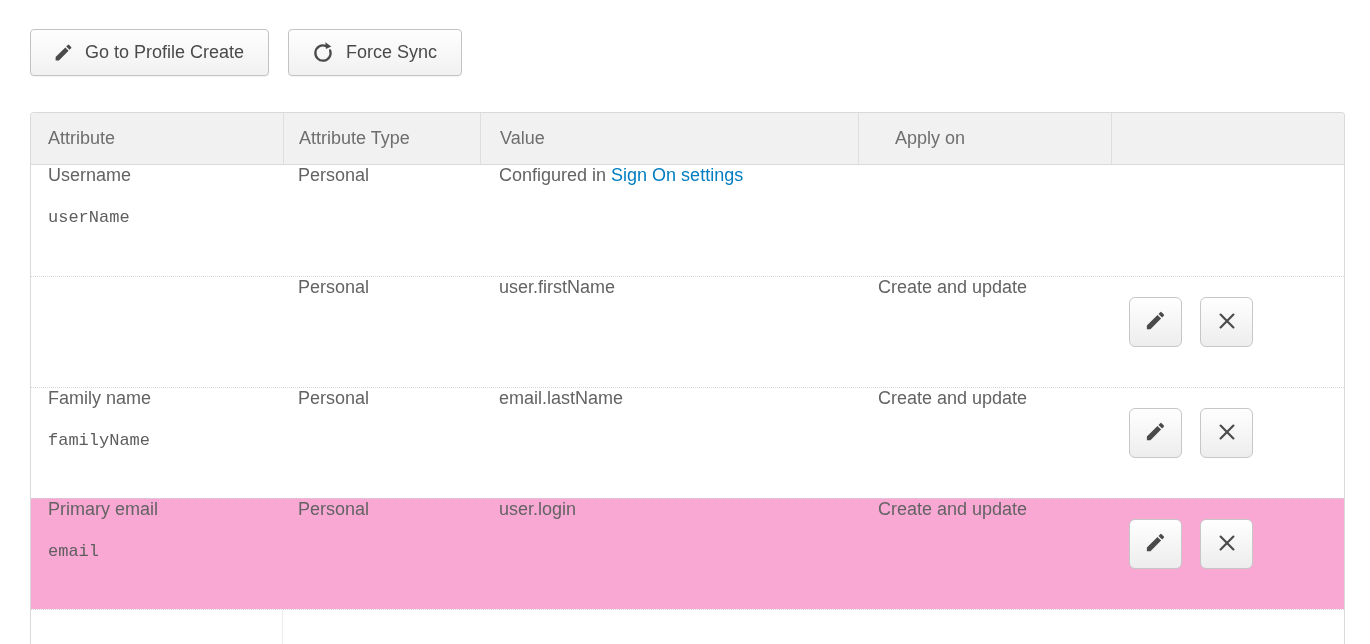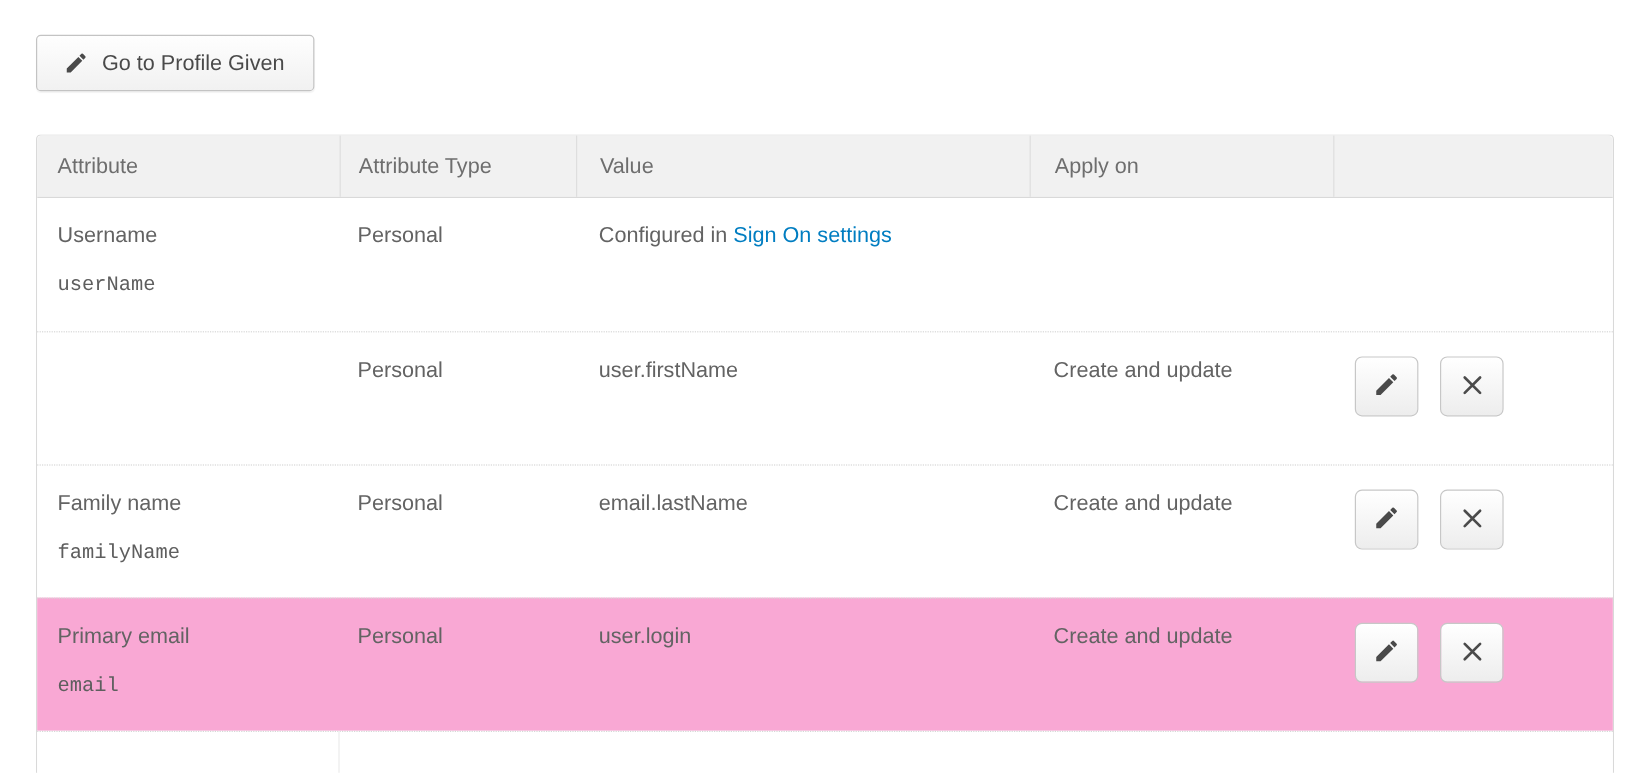--- a/index.html
+++ b/index.html
@@ -50,33 +50,32 @@
   }
   .th {
     display: flex; align-items: center;
     font-size: 18px; color: #6e6e6e;
     border-left: 1px solid #dedede;
   }
   .th:first-child { border-left: none; }
   .th.c1 { padding-left: 17px; }
   .th.c2 { padding-left: 15px; }
   .th.c3 { padding-left: 19px; }
-  .th.c4 { padding-left: 20px; }
+  .th.c4 { padding-left: 36px; }
 
   .tr {
     display: grid;
     grid-template-columns: 252px 197px 378px 253px 1fr;
     min-height: 111px;
     border-top: 1px dotted #d6d6d6;
     background: #fff;
   }
   .tbody .tr:first-child { border-top: none; }
   .tr.highlight { background: #f4f4f4; }
   .td {
-    padding-top: 21px;
     font-size: 18px; color: #636363;
     line-height: 1.2;
   }
   .td.c1 { padding-left: 17px; }
   .td.c2 { padding-left: 15px; }
   .td.c3 { padding-left: 19px; }
   .td.c4 { padding-left: 20px; }
   .td.c5 { padding-left: 18px; padding-top: 20px; }
 
   .attr-name {
@@ -112,21 +111,30 @@
 
 <div class="page">
 
   <div class="toolbar">
     <button class="btn">
       <span class="ic">
         <svg width="21" height="21" viewBox="0 0 24 24" fill="#4a4a4a" xmlns="http://www.w3.org/2000/svg">
           <path d="M3 17.25V21h3.75L17.81 9.94l-3.75-3.75L3 17.25zM20.71 7.04c.39-.39.39-1.02 0-1.41l-2.34-2.34a1 1 0 0 0-1.41 0l-1.83 1.83 3.75 3.75 1.83-1.83z"></path>
         </svg>
       </span>
-      <span>Go to Profile Given</span>
+      <span>Go to Profile Create</span>
+    </button>
+    <button class="btn">
+      <span class="ic">
+        <svg width="24" height="24" viewBox="0 0 24 24" xmlns="http://www.w3.org/2000/svg">
+          <path d="M14.6 4.95 A7.6 7.6 0 1 0 19.1 9.45" fill="none" stroke="#4a4a4a" stroke-width="2.3" stroke-linecap="round"></path>
+          <path d="M14.3 1.3 L14.9 8.1 L20.3 5.5 Z" fill="#4a4a4a"></path>
+        </svg>
+      </span>
+      <span>Force Sync</span>
     </button>
   </div>
 
   <div class="table">
     <div class="thead">
       <div class="th c1">Attribute</div>
       <div class="th c2">Attribute Type</div>
       <div class="th c3">Value</div>
       <div class="th c4">Apply on</div>
       <div class="th c5"></div>

